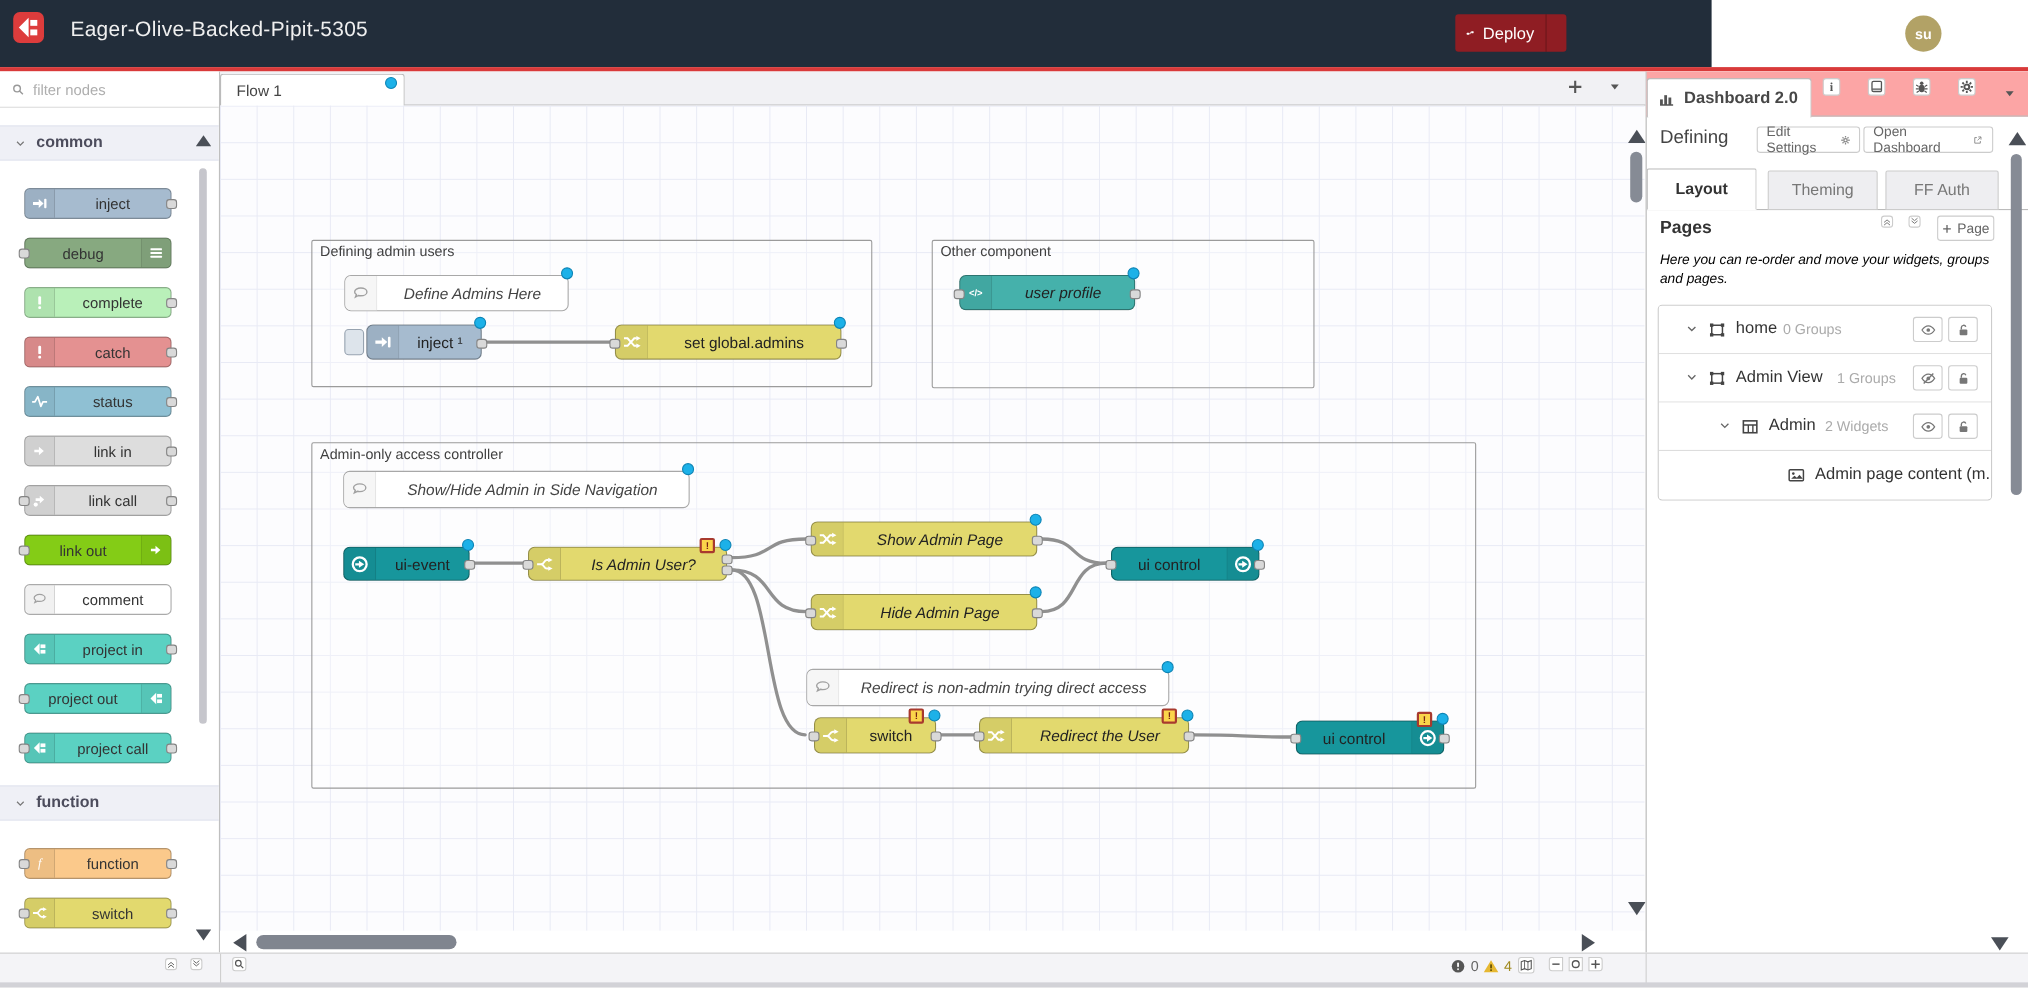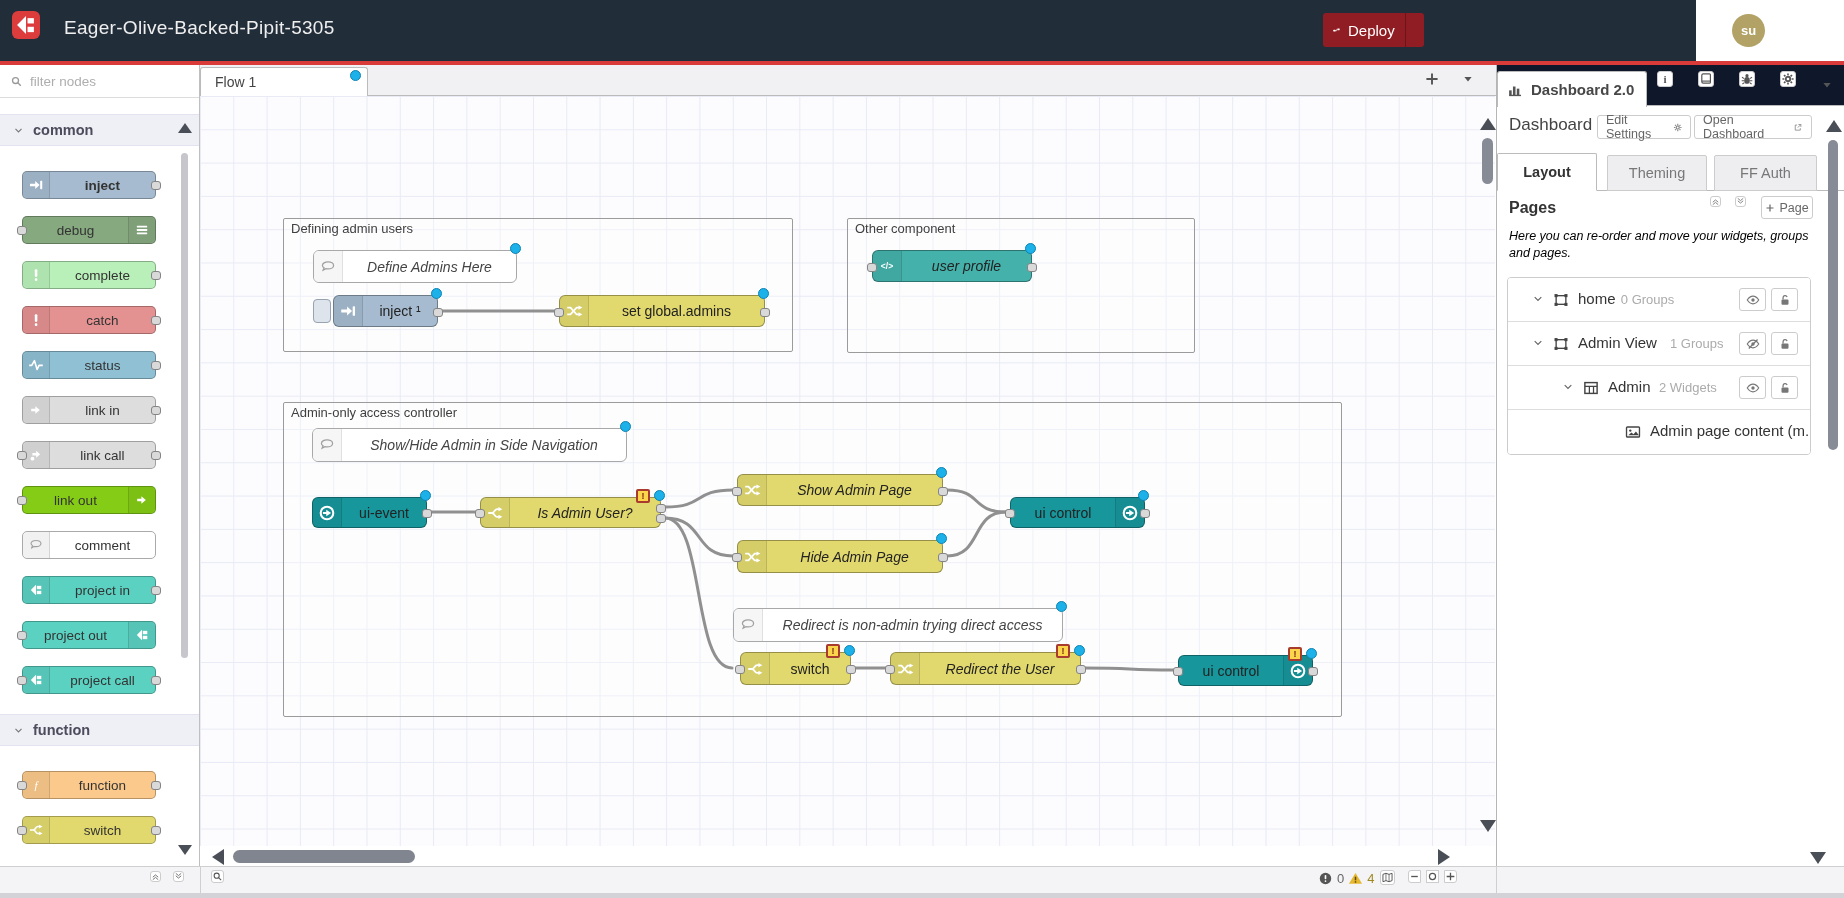--- a/index.html
+++ b/index.html
@@ -1,21 +1,21 @@
 <!DOCTYPE html>
 <html><head>
 <meta charset="utf-8">
 <style>
   html,body{margin:0;padding:0;background:#e8e8e8;}
   *{box-sizing:border-box;}
   .app{position:relative;width:1844px;height:898px;background:#fff;overflow:hidden;
        font-family:"Liberation Sans",sans-serif;-webkit-font-smoothing:antialiased;}
 
   
-  .header{position:absolute;left:0;top:0;width:1696px;height:61px;background:#222d3a;}
+  .header{position:absolute;left:0;top:0;width:1556px;height:61px;background:#222d3a;}
   .logo{position:absolute;left:12px;top:11px;width:38px;height:38px;border-radius:6px;background:#dd3c3c;
         display:flex;align-items:center;justify-content:center;}
   .hdr-title{position:absolute;left:64px;top:17px;font-size:19px;color:#efefef;letter-spacing:.3px;}
   .deploy{position:absolute;left:1323px;top:13px;height:34px;background:#8f1d23;border-radius:3px;
           display:flex;align-items:center;color:#fff;font-size:15px;cursor:pointer;}
   .deploy .dlbl{padding:0 10px 0 8px;}
   .deploy .dico{padding-left:10px;display:flex;align-items:center;}
   .deploy .dsep{width:1px;align-self:stretch;background:rgba(0,0,0,.25);}
   .deploy .dcaret{padding:0 9px;display:flex;align-items:center;color:#f0c9c9;}
   .avatar{position:absolute;left:1732px;top:14px;width:33px;height:33px;border-radius:50%;background:#b2a266;
@@ -75,21 +75,21 @@
   
   .vlane-up{position:absolute;left:1480px;top:118px;width:0;height:0;border-left:8px solid transparent;border-right:8px solid transparent;border-bottom:12px solid #4a4f57;}
   .vlane-thumb{position:absolute;left:1482px;top:138px;width:11px;height:46px;background:#868b95;border-radius:6px;}
   .vlane-down{position:absolute;left:1480px;top:820px;width:0;height:0;border-left:8px solid transparent;border-right:8px solid transparent;border-top:12px solid #4a4f57;}
   .hlane-left{position:absolute;left:212px;top:849px;width:0;height:0;border-top:8px solid transparent;border-bottom:8px solid transparent;border-right:12px solid #4a4f57;}
   .hlane-thumb{position:absolute;left:233px;top:850px;width:182px;height:13px;background:#80858f;border-radius:7px;}
   .hlane-right{position:absolute;left:1438px;top:849px;width:0;height:0;border-top:8px solid transparent;border-bottom:8px solid transparent;border-left:12px solid #4a4f57;}
 
   
   .sidebar{position:absolute;left:1496px;top:65px;width:348px;height:801px;background:#fff;border-left:1px solid #b5b5b5;}
-  .sbtabrow{position:absolute;left:0;top:0;width:348px;height:41px;border-bottom:1px solid #bbb;background:#0f172a;}
+  .sbtabrow{position:absolute;left:0;top:0;width:348px;height:41px;border-bottom:1px solid #bbb;background:#fca5a5;}
   .sbtab{position:absolute;left:0;top:6px;width:150px;height:36px;background:#fff;border:1px solid #bbb;border-bottom:none;
          border-radius:3px 3px 0 0;display:flex;align-items:center;gap:7px;padding-left:9px;font-size:15px;font-weight:bold;color:#474747;z-index:2;cursor:pointer;}
   .sbtn{position:absolute;top:6px;width:37px;height:33px;background:#fff;border:1px solid #ccc;border-radius:3px;
         display:flex;align-items:center;justify-content:center;color:#555;cursor:pointer;}
   .sbcaret{position:absolute;top:14px;width:16px;height:16px;color:#555;cursor:pointer;}
   .sb-dash{position:absolute;left:12px;top:50px;font-size:17px;color:#444;}
   .sbbtn{position:absolute;height:24px;background:#fff;border:1px solid #ccc;border-radius:3px;font-size:12.5px;color:#666;
          display:flex;align-items:center;gap:6px;padding:0 8px;top:50px;cursor:pointer;}
   .sbtabs2{position:absolute;left:0;top:88px;width:348px;height:38px;border-bottom:1px solid #bbb;}
   .stab{position:absolute;top:0;height:38px;display:flex;align-items:center;justify-content:center;font-size:14.5px;cursor:pointer;}
@@ -173,21 +173,21 @@
     </div>
     <div class="plist" id="plist">
         <div class="pcat">
           <span style="width: 11px; height: 11px; display: inline-flex; align-items: center; color: rgb(119, 119, 119);">
             <svg viewBox="0 0 20 20" width="100%" height="100%" fill="currentColor">
               <path d="M4.5 7l5.5 5.5L15.5 7" stroke="currentColor" stroke-width="2" fill="none"></path>
             </svg>
           </span>
           <span>common</span>
         </div>
-        <div class="pi" style="background: rgb(166, 187, 207); font-weight: bold;">
+        <div class="pi" style="background: rgb(166, 187, 207);">
           <div class="icreg left">
             <span style="width: 16px; height: 16px; display: inline-flex; align-items: center; color: rgb(255, 255, 255);">
               <svg viewBox="0 0 20 20" width="100%" height="100%" fill="currentColor">
                 <path d="M2.5 8.4h6.5V5L14.5 10 9 15v-3.4H2.5z"></path>
                 <rect x="15.2" y="4.6" width="2.6" height="10.8" rx="1"></rect>
               </svg>
             </span>
           </div>
           <div class="nlbl" style="left: 27px; right: 0px;">inject</div>
           <div class="port" style="right: -6px; top: 9px;"></div>
@@ -655,21 +655,21 @@
             <path d="M15.2 10H18M13.7 13.7l2 2M10 15.2V18M6.3 13.7l-2 2M4.8 10H2M6.3 6.3l-2-2M10 4.8V2M13.7 6.3l2-2" stroke="currentColor" stroke-width="2.4"></path>
           </svg>
         </div>
       <div class="sbcaret" style="left: 324px; width: 12px; height: 12px; display: inline-flex; align-items: center; color: rgb(85, 85, 85);" id="sb-caret">
           <svg viewBox="0 0 20 20" width="100%" height="100%" fill="currentColor">
             <polygon points="4,6.5 16,6.5 10,14"></polygon>
           </svg>
         </div>
     </div>
 
-    <div class="sb-dash">Dashboard</div>
+    <div class="sb-dash">Defining</div>
     <div class="sbbtn" style="left:100px;width:94px;">
       <span>Edit Settings</span>
       <span id="es-gear" style="width: 11px; height: 11px; display: inline-flex; align-items: center; color: rgb(136, 136, 136);">
           <svg viewBox="0 0 20 20" width="100%" height="100%" fill="currentColor">
             <circle cx="10" cy="10" r="3.2" fill="none" stroke="currentColor" stroke-width="2.6"></circle>
             <path d="M15.2 10H18M13.7 13.7l2 2M10 15.2V18M6.3 13.7l-2 2M4.8 10H2M6.3 6.3l-2-2M10 4.8V2M13.7 6.3l2-2" stroke="currentColor" stroke-width="2.4"></path>
           </svg>
         </span>
     </div>
     <div class="sbbtn" style="left:197px;width:118px;">

